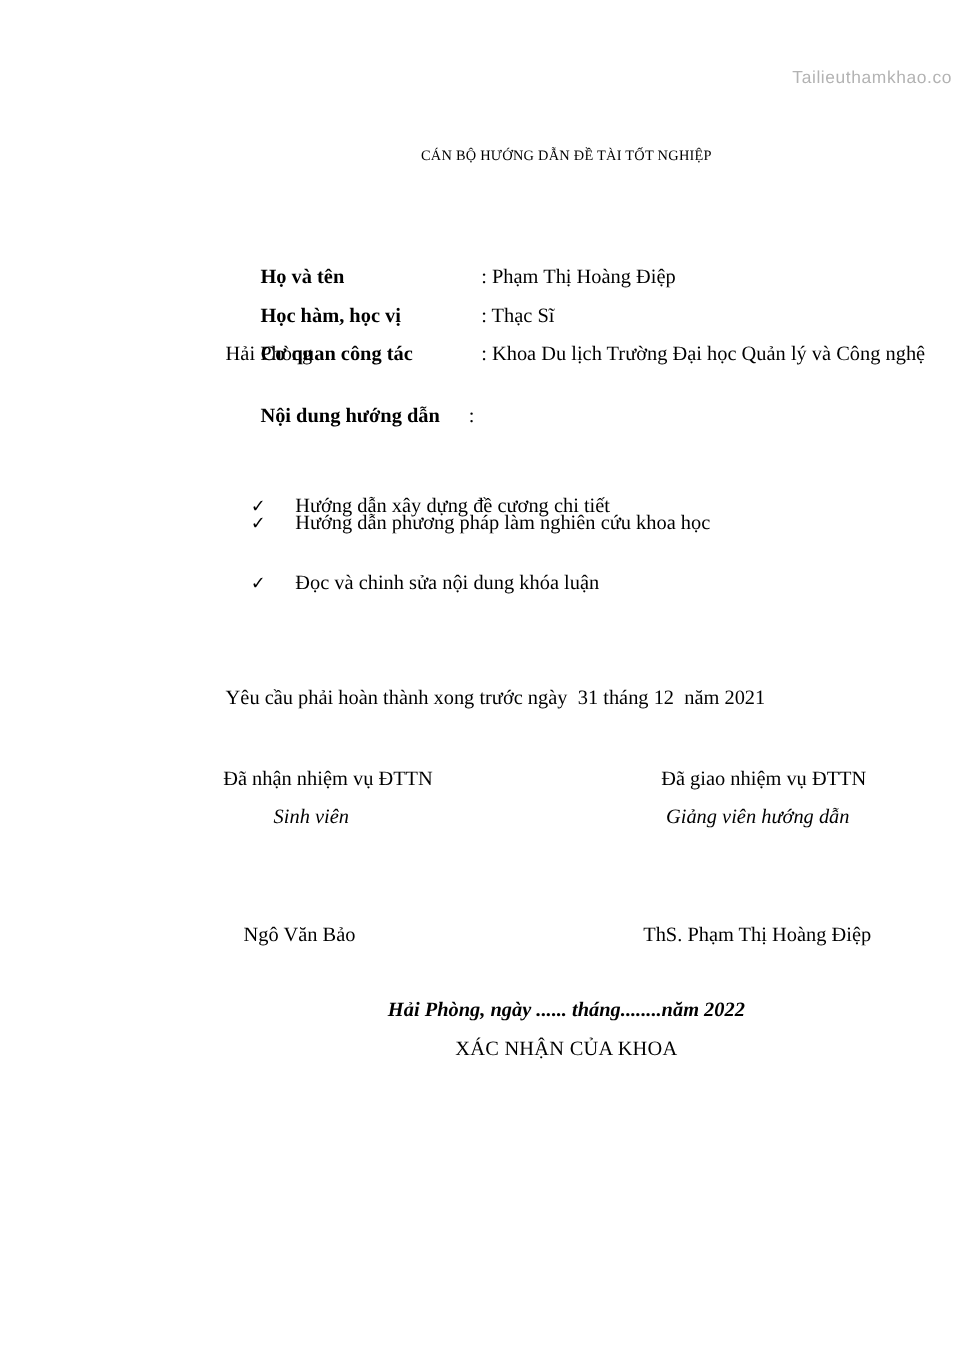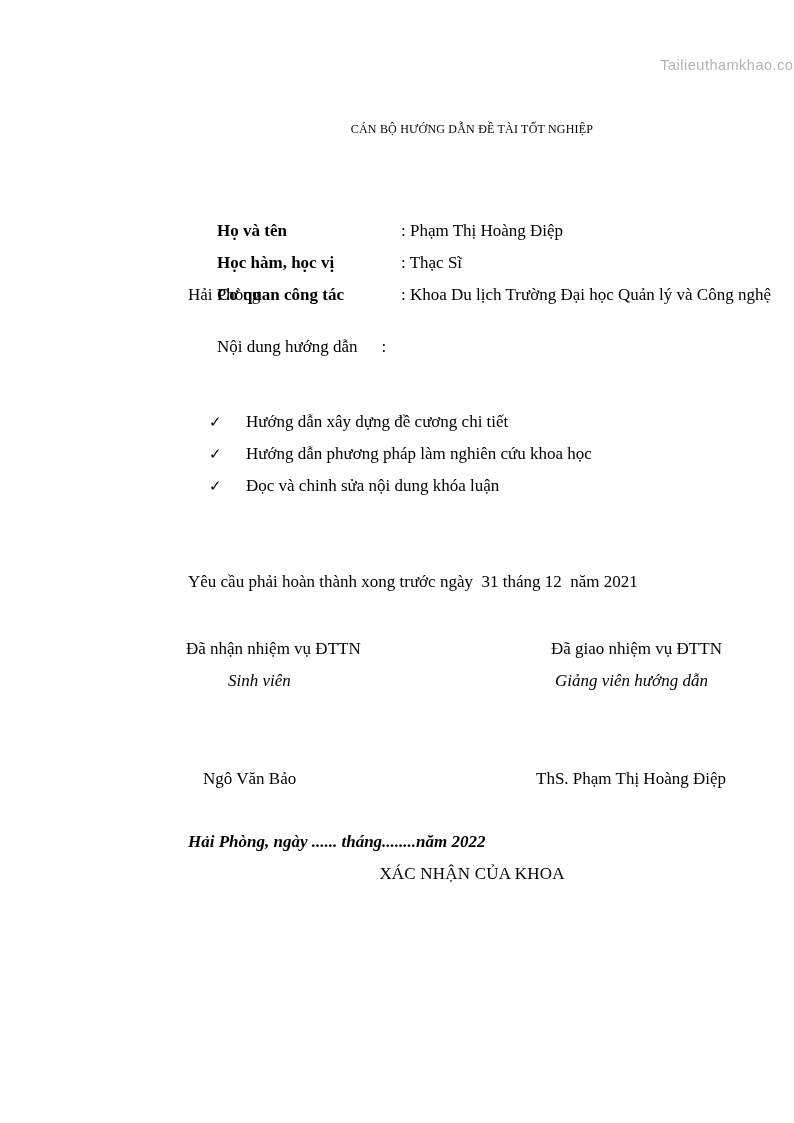--- a/index.html
+++ b/index.html
@@ -38,37 +38,37 @@
   }
   .field-row { left: 140px; }
   .field-label {
     display: inline-block;
     width: 160px;
     font-weight: bold;
   }
   .field-value { }
   .continuation { left: 140px; }
   .section-heading { left: 140px; }
-  .section-heading .bold { font-weight: normal; }
+  .section-heading .bold { font-weight: bold; }
   .check-row { left: 132px; }
   .check-glyph {
     display: inline-block;
     width: 16px;
     font-size: 15px;
   }
   .check-text { margin-left: 9px; }
   .date-line { left: 140px; }
   .sig-heading-left { left: 138px; }
   .sig-heading-right { left: 503px; }
   .sig-role-left { left: 180px; font-style: italic; }
   .sig-role-right { left: 507px; font-style: italic; }
   .name-left { left: 155px; }
   .name-right { left: 488px; }
   .footer-place {
-    left: 140px; width: 568px; text-align: left;
+    left: 140px; width: 568px; text-align: center;
     font-weight: bold; font-style: italic;
   }
   .footer-confirm {
     left: 140px; width: 568px; text-align: center;
     font-weight: normal;
     letter-spacing: 0.2px;
   }
 </style>
 </head>
 <body>
@@ -95,21 +95,21 @@
 
   <div class="abs section-heading" style="top:269px">
     <span class="bold">Nội dung hướng dẫn</span><span>:</span>
   </div>
 
 
   <div class="abs check-row" style="top:333px">
     <span class="check-glyph">✓</span><span class="check-text">Hướng dẫn xây dựng đề cương chi tiết</span>
   </div>
 
-  <div class="abs check-row" style="top:365px">
+  <div class="abs check-row" style="top:347px">
     <span class="check-glyph">✓</span><span class="check-text">Hướng dẫn phương pháp làm nghiên cứu khoa học</span>
   </div>
 
   <div class="abs check-row" style="top:397px">
     <span class="check-glyph">✓</span><span class="check-text">Đọc và chinh sửa nội dung khóa luận</span>
   </div>
 
 
   <div class="abs date-line" style="top:524px">Yêu cầu phải hoàn thành xong trước ngày  31 tháng 12  năm 2021</div>
 

